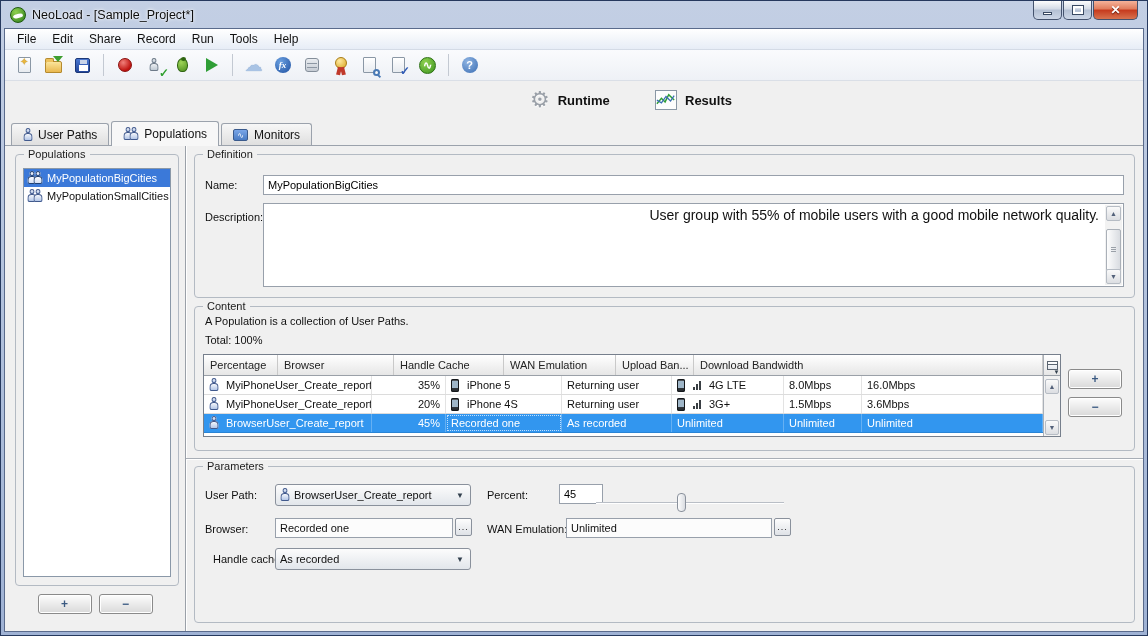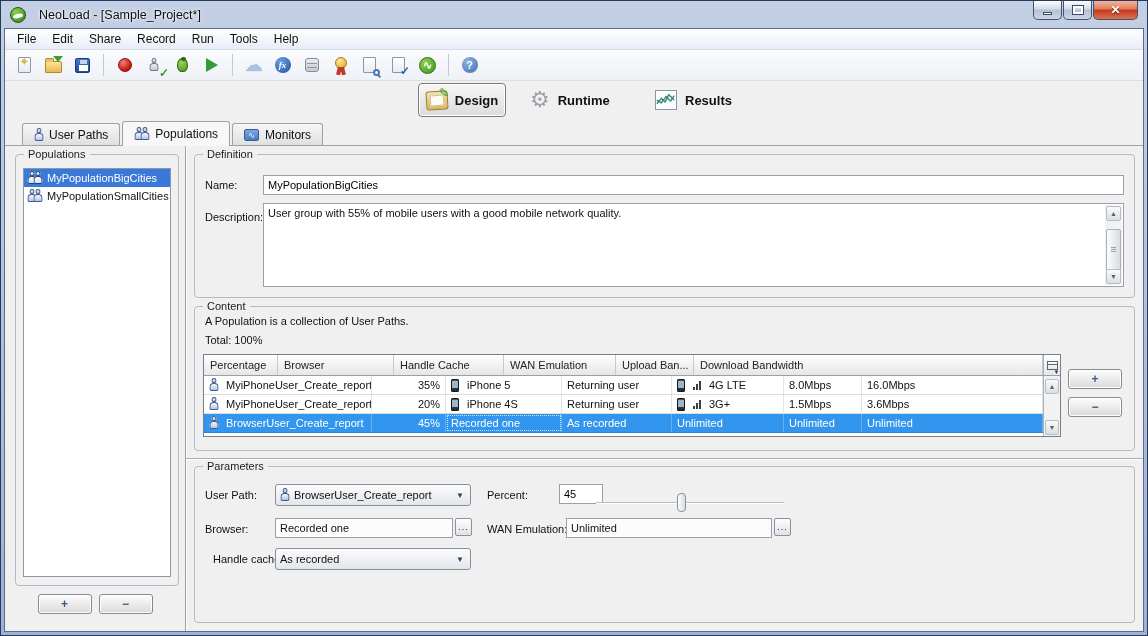--- a/index.html
+++ b/index.html
@@ -8,21 +8,21 @@
 
   .window { position:absolute; inset:0; background:linear-gradient(#c3cfe4,#9fb2d4);
             border:1px solid #26395e; }
   
   .titlebar { height:27px; display:flex; align-items:center; padding-left:9px; position:relative; }
   .app-logo { width:16px; height:16px; border-radius:50%;
               background:radial-gradient(circle at 35% 30%, #8fd14f, #2e7d1b); border:1px solid #1e5a10;
               position:relative; margin-right:6px; }
   .app-logo::after { content:""; position:absolute; left:2px; top:6px; width:10px; height:4px;
               border-radius:50%/60%; background:#fff; transform:rotate(-12deg); }
-  .title-text { font-size:12.5px; color:#0c0c0c; text-shadow:0 0 4px #fff, 0 0 2px #fff;margin-left:7px; }
+  .title-text { font-size:12.5px; color:#0c0c0c; text-shadow:0 0 4px #fff, 0 0 2px #fff; }
   .win-buttons { position:absolute; top:0; right:9px; display:flex; gap:1px; }
   .win-btn { width:29px; height:19px; border:1px solid #44526d; border-top:none;
              border-radius:0 0 5px 5px; display:flex; align-items:center; justify-content:center;
              background:linear-gradient(#fdfdfd,#d3dae6 45%,#b4c0d4 50%,#cdd7e7); }
   .win-btn.close { width:45px;
              background:linear-gradient(#f5b39a,#e07b5b 45%,#c6391d 50%,#d8734f); }
   .gl-min { width:9px; height:3px; background:#fff; border:1px solid #3a4a63; margin-top:6px; }
   .gl-max { width:10px; height:8px; border:2px solid #fff; outline:1px solid #3a4a63; background:transparent; }
   .gl-close { color:#fff; font-weight:bold; font-size:12px; text-shadow:0 1px 1px #5e1205; }
 
@@ -89,21 +89,21 @@
   .mode-item { position:absolute; top:2px; height:34px; display:flex; align-items:center; gap:8px; }
   .mode-label { font-size:13px; font-weight:bold; color:#111; }
   .pad-icon { width:22px; height:19px; background:linear-gradient(#f3e3b0,#d9b85c); border:1px solid #9a7a2c; border-radius:3px; position:relative; transform:rotate(-4deg); }
   .pad-icon::before { content:""; position:absolute; inset:3px; background:#fdfdf4; border:1px solid #c8c2a0; }
   .pad-icon::after { content:"✎"; position:absolute; right:-3px; top:-6px; color:#3f9e2f; font-size:13px; }
   .gear-icon { font-size:22px; color:#9aa0a8; line-height:22px; text-shadow:0 1px 1px #fff; }
   .chart-icon { width:22px; height:20px; background:#fdfdfd; border:1px solid #8a97a5; position:relative; overflow:hidden; }
   .chart-icon svg { position:absolute; inset:0; }
 
   
-  .tabstrip { height:26px; display:flex; align-items:flex-end; padding-left:6px; position:relative; flex:0 0 auto;margin-left:11px; }
+  .tabstrip { height:26px; display:flex; align-items:flex-end; padding-left:6px; position:relative; flex:0 0 auto; }
   .tab { display:flex; align-items:center; gap:6px; height:22px; padding:0 11px; margin-right:2px;
          border:1px solid #9ba2ac; border-bottom:none; border-radius:3px 3px 0 0; font-size:12px;
          background:linear-gradient(#f7f7f7,#dfdfdf); position:relative; }
   .tab.active { height:25px; background:#f7f7f7; z-index:3; margin-bottom:-1px; }
   .mon-tab-icon { width:15px; height:12px; border-radius:2px; border:1px solid #3a5a8c;
          background:linear-gradient(#7aa6e8,#4a7cc4); color:#fff; font-size:8px; line-height:11px; text-align:center; }
 
   
   .main { flex:1; display:flex; border-top:1px solid #9ba2ac; position:relative; z-index:2; background:#f0f0f0; }
   .left-panel { width:181px; flex:0 0 auto; border-right:1px solid #9aa0a8; box-shadow:1px 0 0 #fff; position:relative; }
@@ -119,21 +119,21 @@
   .pop-item.selected .pers::before, .pop-item.selected .pers::after { background:linear-gradient(#fff,#cfdcf4); box-shadow:inset 0 0 0 1px #1c3f74; }
   .left-btn-row { position:absolute; left:0; right:0; top:448px; display:flex; justify-content:center; gap:7px; }
   .btn-sm { width:54px; height:20px; border:1px solid #8a8a8a; border-radius:3px;
             background:linear-gradient(#fdfdfd,#d9d9d9); color:#3b5a82; font-weight:bold; font-size:12px;
             display:flex; align-items:center; justify-content:center; box-shadow:inset 0 0 0 1px #fff; }
 
   .def-fieldset { position:absolute; left:8px; right:8px; top:8px; height:144px; }
   .f-label { position:absolute; font-size:11px; color:#111; }
   .txt-input { position:absolute; height:20px; background:#fff; border:1px solid #98a0ab; font:11px "Liberation Sans", sans-serif; padding:0 4px; }
   .desc-box { position:absolute; left:68px; right:10px; top:48px; bottom:10px; background:#fff; border:1px solid #98a0ab; }
-  .desc-text { position:absolute; left:4px; top:3px; right:24px; font-size:11px; }
+  .desc-text { position:absolute; left:4px; top:3px; right:24px; font-size:14px;text-align:right; }
   .sb-v { position:absolute; top:1px; bottom:1px; right:1px; width:17px; background:#f2f2f2; }
   .sb-btn { position:absolute; left:1px; right:1px; height:15px; border:1px solid #b6bcc4; border-radius:2px;
             background:linear-gradient(#fafafa,#dcdee2); color:#53617a; font-size:7px; display:flex; align-items:center; justify-content:center; }
   .sb-btn.up { top:1px; } .sb-btn.down { bottom:1px; }
   .sb-thumb { position:absolute; left:1px; right:1px; top:24px; height:42px; border:1px solid #aab0b8; border-radius:2px;
             background:linear-gradient(90deg,#fdfdfd,#d9dce1); }
   .sb-thumb::after { content:""; position:absolute; left:4px; right:4px; top:50%; height:1px; margin-top:-3px;
             background:#9aa0a8; box-shadow:0 2px 0 #9aa0a8, 0 4px 0 #9aa0a8; }
 
   .content-fieldset { position:absolute; left:8px; right:8px; top:160px; height:145px; }
@@ -262,24 +262,20 @@
       <div class="tb-btn">
           <span class="circ mon">∿</span>
         </div>
       <div class="tb-sep"></div>
       <div class="tb-btn">
           <span class="circ help">?</span>
         </div>
     </div>
 
     <div class="modebar">
-      <div class="design-btn">
-        <span class="pad-icon"></span>
-        <span class="mode-label">Design</span>
-      </div>
       <div class="mode-item" style="left:525px;">
         <span class="gear-icon">⚙</span>
         <span class="mode-label">Runtime</span>
       </div>
       <div class="mode-item" style="left:650px;">
         <span class="chart-icon">
           <svg viewBox="0 0 22 20">
               <polyline points="1,14 6,8 10,12 14,4 20,10" fill="none" stroke="#2f9e36" stroke-width="1.6"></polyline>
               <polyline points="1,10 6,13 11,6 16,11 20,5" fill="none" stroke="#3a6db3" stroke-width="1.4"></polyline>
             </svg>

